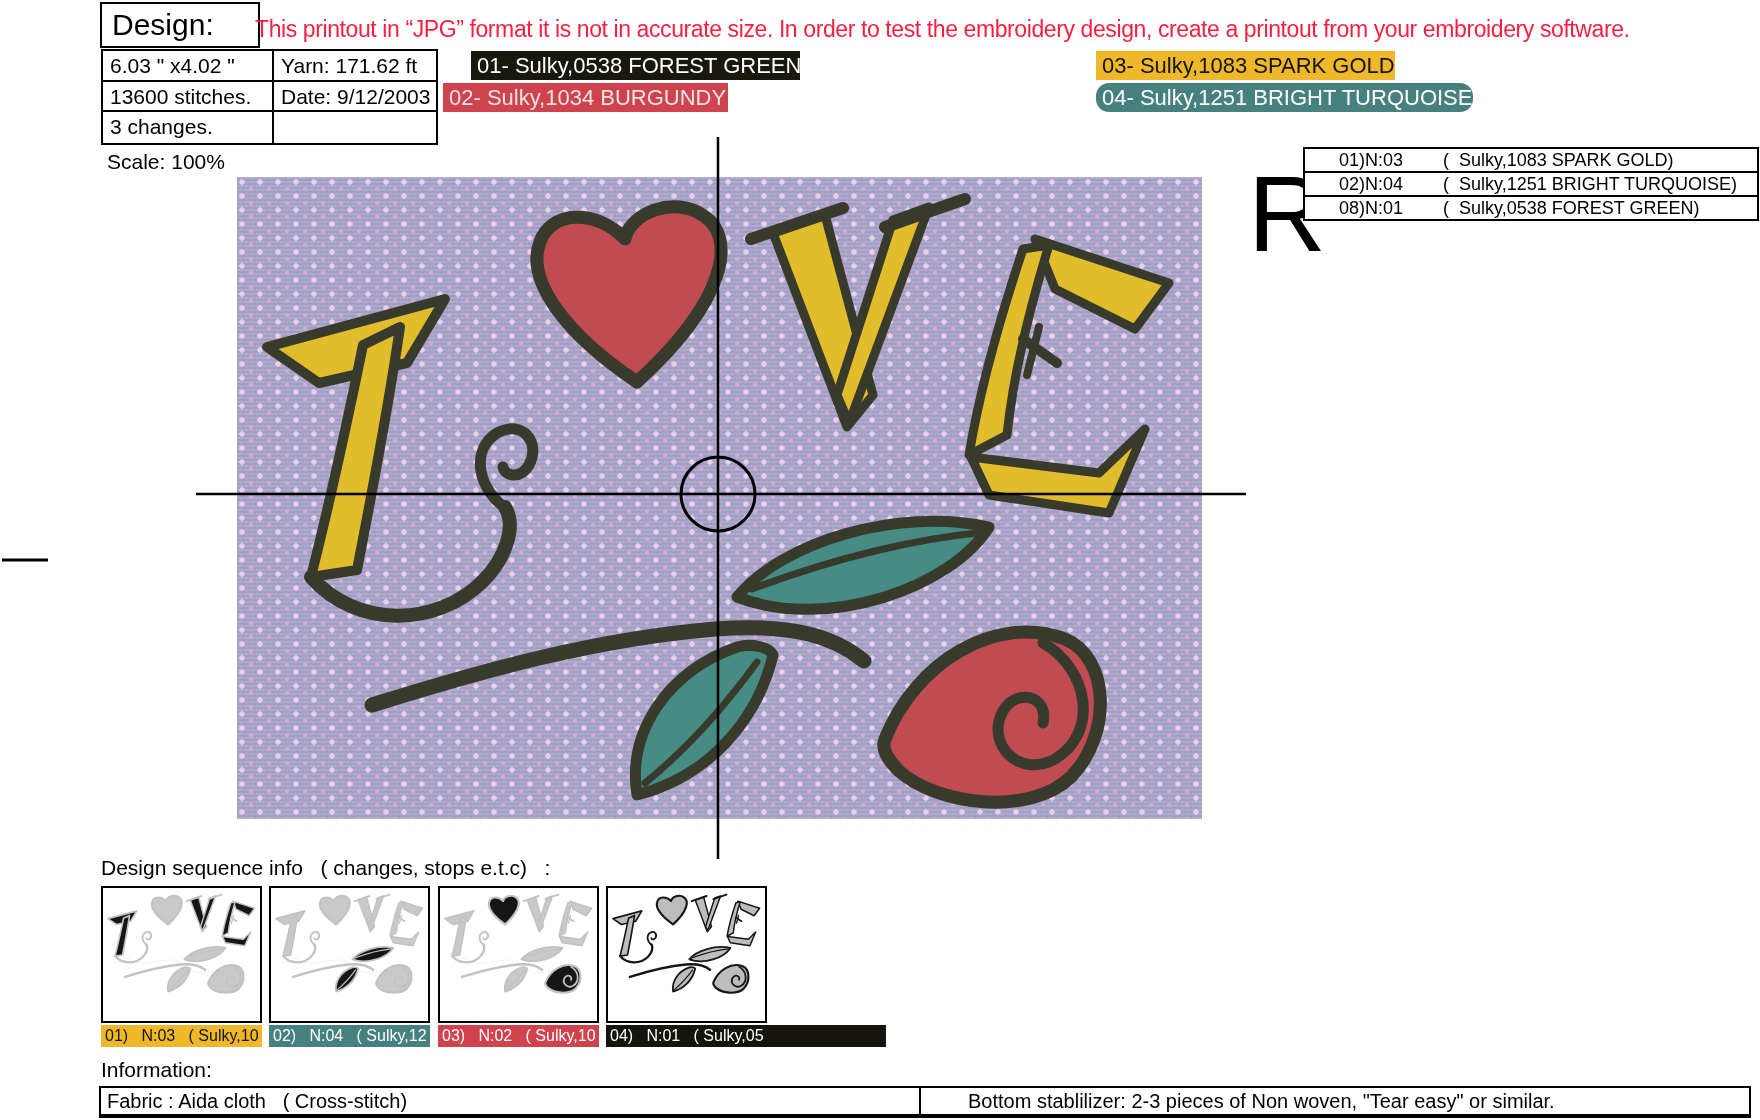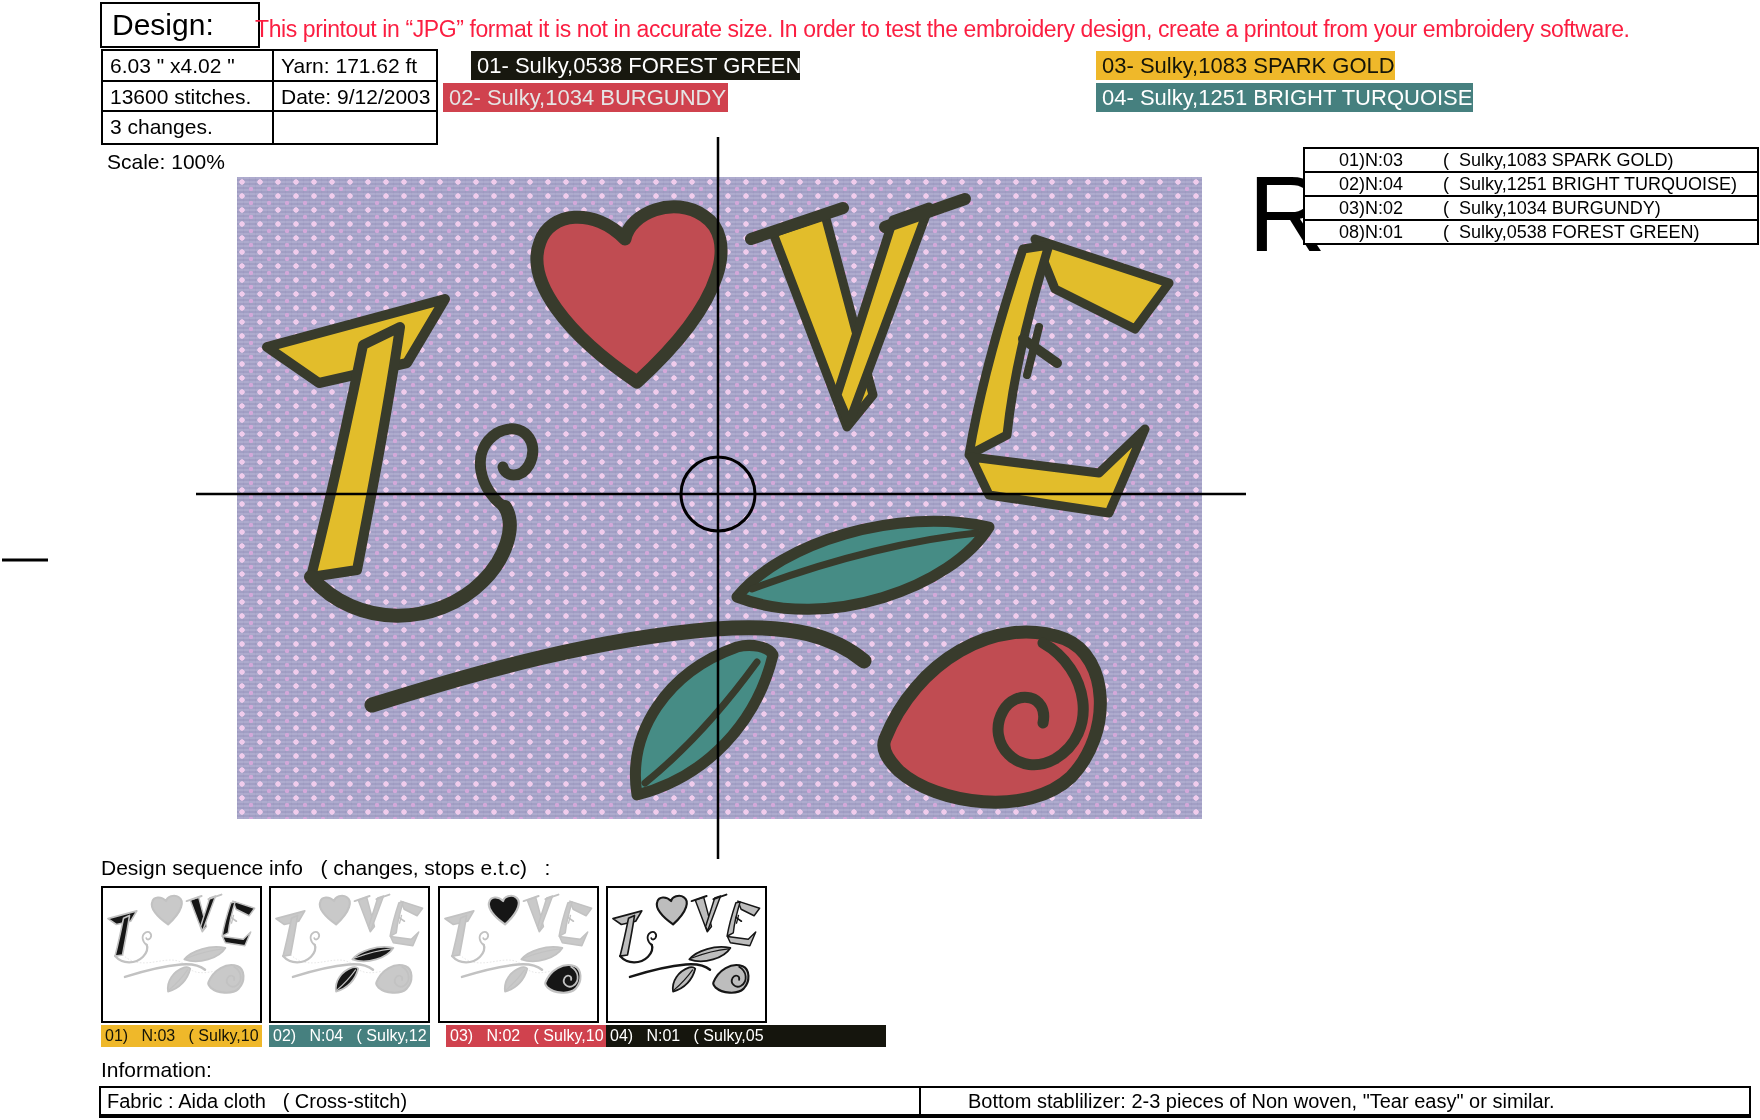--- a/index.html
+++ b/index.html
@@ -60,21 +60,21 @@
   .seq-needle{width:78px;flex:none;}
   .seq-thread{flex:1;}
 
   
   .seq-info-label{position:absolute;left:101px;top:856px;font-size:21px;white-space:pre;}
   .thumb{position:absolute;top:886px;width:157px;height:133px;border:2px solid #000;background:#fff;overflow:hidden;}
   #thumb0{left:101px;} #thumb1{left:269px;} #thumb2{left:438px;} #thumb3{left:606px;}
   .step-bar{position:absolute;top:1025px;height:22px;font-size:16px;line-height:22px;padding-left:4px;white-space:pre;overflow:hidden;box-sizing:border-box;}
   #step0{left:101px;width:161px;}
   #step1{left:269px;width:161px;}
-  #step2{left:438px;width:174px;margin-left:8px;}
+  #step2{left:438px;width:161px;}
   #step3{left:606px;width:280px;}
 
   
   .info-label{position:absolute;left:101px;top:1058px;font-size:21px;}
   .info-table{position:absolute;left:99px;top:1086px;width:1648px;height:26px;border:2px solid #000;border-bottom:4px solid #000;
     display:flex;box-sizing:content-box;background:#fff;}
   .info-cell{font-size:20px;line-height:26px;padding-left:6px;white-space:pre;overflow:hidden;}
   .info-cell.left{width:820px;flex:none;border-right:2px solid #000;box-sizing:border-box;}
   .info-cell.right{flex:1;padding-left:47px;}
 </style>
@@ -128,21 +128,21 @@
     <div class="cell last-col">Yarn: 171.62 ft</div>
     <div class="cell">13600 stitches.</div>
     <div class="cell last-col">Date: 9/12/2003</div>
     <div class="cell last-row">3 changes.</div>
     <div class="cell last-col last-row"></div>
   </div>
 
   <div class="tbar" id="tbar0" style="background: rgb(24, 24, 15); color: rgb(255, 255, 255);">01- Sulky,0538 FOREST GREEN</div>
   <div class="tbar" id="tbar1" style="background: rgb(208, 66, 78); color: #e5e5e5;">02- Sulky,1034 BURGUNDY</div>
   <div class="tbar" id="tbar2" style="background: rgb(239, 184, 42); color: rgb(20, 20, 8);">03- Sulky,1083 SPARK GOLD</div>
-  <div class="tbar" id="tbar3" style="background: rgb(70, 128, 127); color: rgb(255, 255, 255);">04- Sulky,1251 BRIGHT TURQUOISE</div>
+  <div class="tbar" id="tbar3" style="background: rgb(70, 128, 127); color: rgb(255, 255, 255); border-radius: 13px;">04- Sulky,1251 BRIGHT TURQUOISE</div>
 
   <div class="scale-label">Scale: 100%</div>
 
   <div class="fabric">
     <svg class="main-design" viewBox="0 0 965 642">
       <use href="#love-design"></use>
     </svg>
   </div>
 
   <svg class="overlay">
@@ -159,25 +159,20 @@
       <span class="seq-num">01)</span>
       <span class="seq-needle">N:03</span>
       <span class="seq-thread">(  Sulky,1083 SPARK GOLD)</span>
     </div>
     <div class="seq-row">
       <span class="seq-num">02)</span>
       <span class="seq-needle">N:04</span>
       <span class="seq-thread">(  Sulky,1251 BRIGHT TURQUOISE)</span>
     </div>
     <div class="seq-row">
-      <span class="seq-num">03)</span>
-      <span class="seq-needle">N:02</span>
-      <span class="seq-thread">(  Sulky,1034 BURGUNDY)</span>
-    </div>
-    <div class="seq-row">
       <span class="seq-num">08)</span>
       <span class="seq-needle">N:01</span>
       <span class="seq-thread">(  Sulky,0538 FOREST GREEN)</span>
     </div>
   </div>
 
   <div class="seq-info-label">Design sequence info   ( changes, stops e.t.c)   :</div>
 
   <div class="thumb" id="thumb0">
     <svg class="stage1" viewBox="0 0 965 642" preserveAspectRatio="xMidYMin meet">

